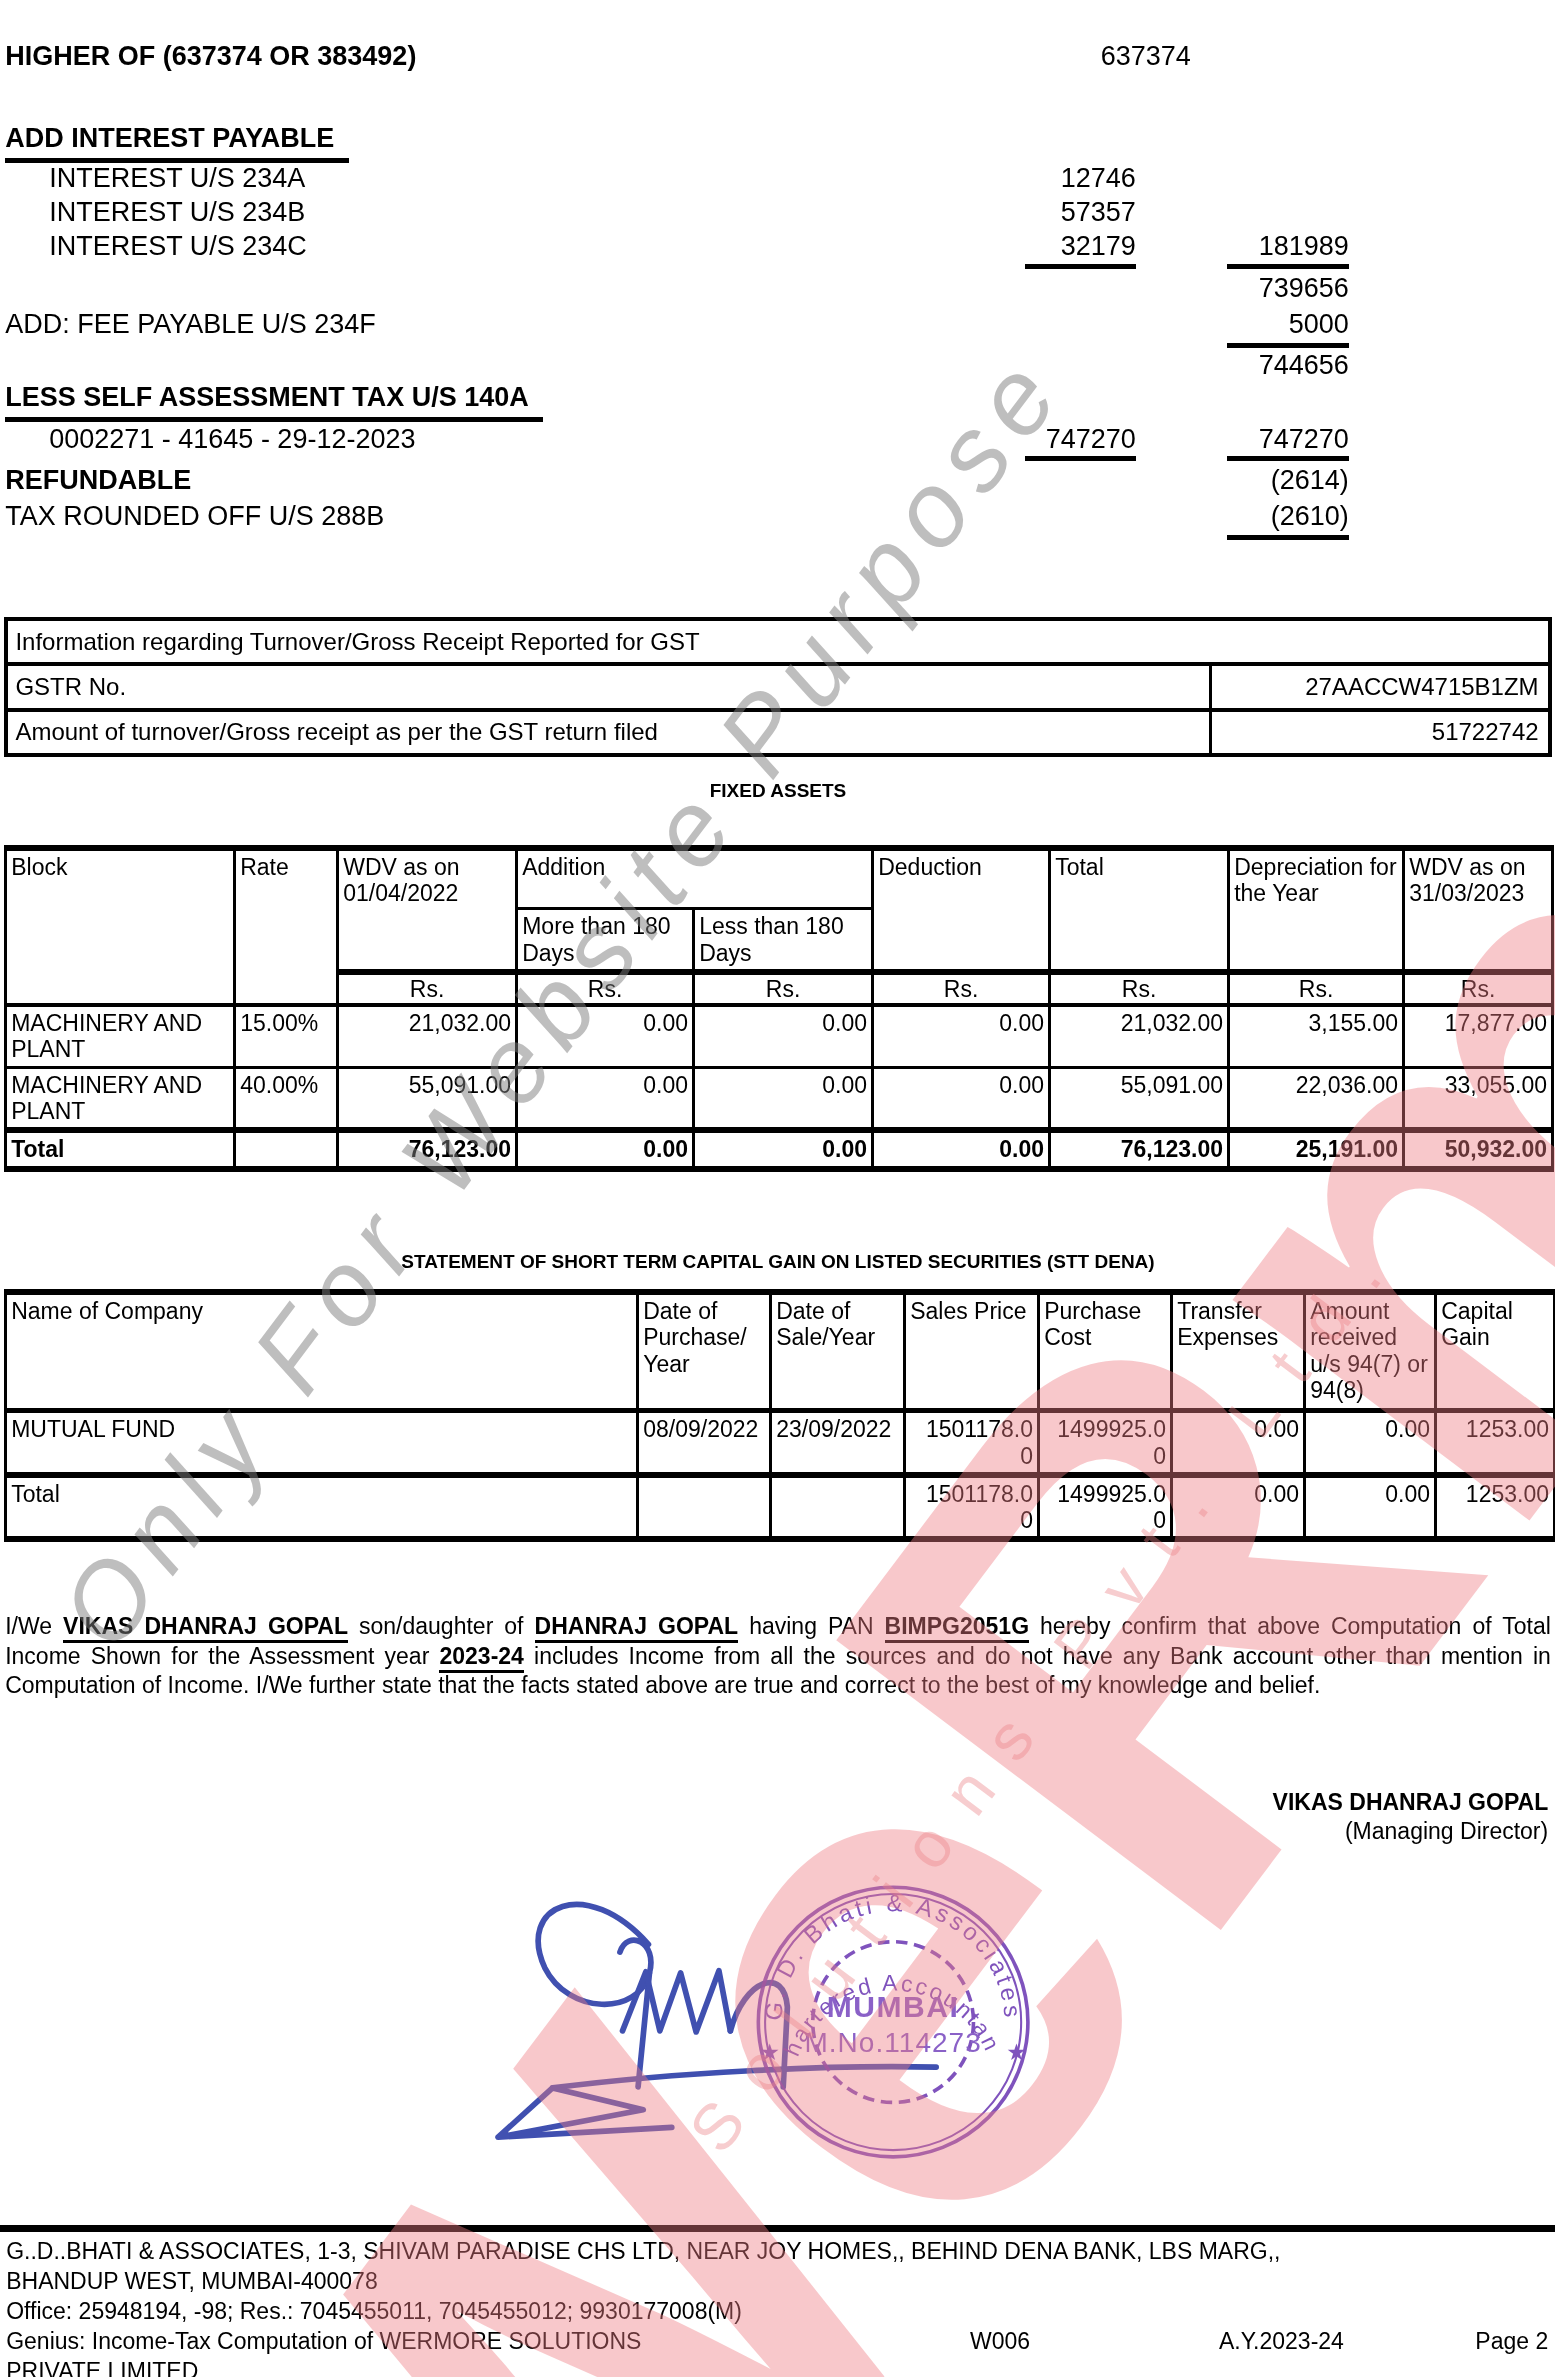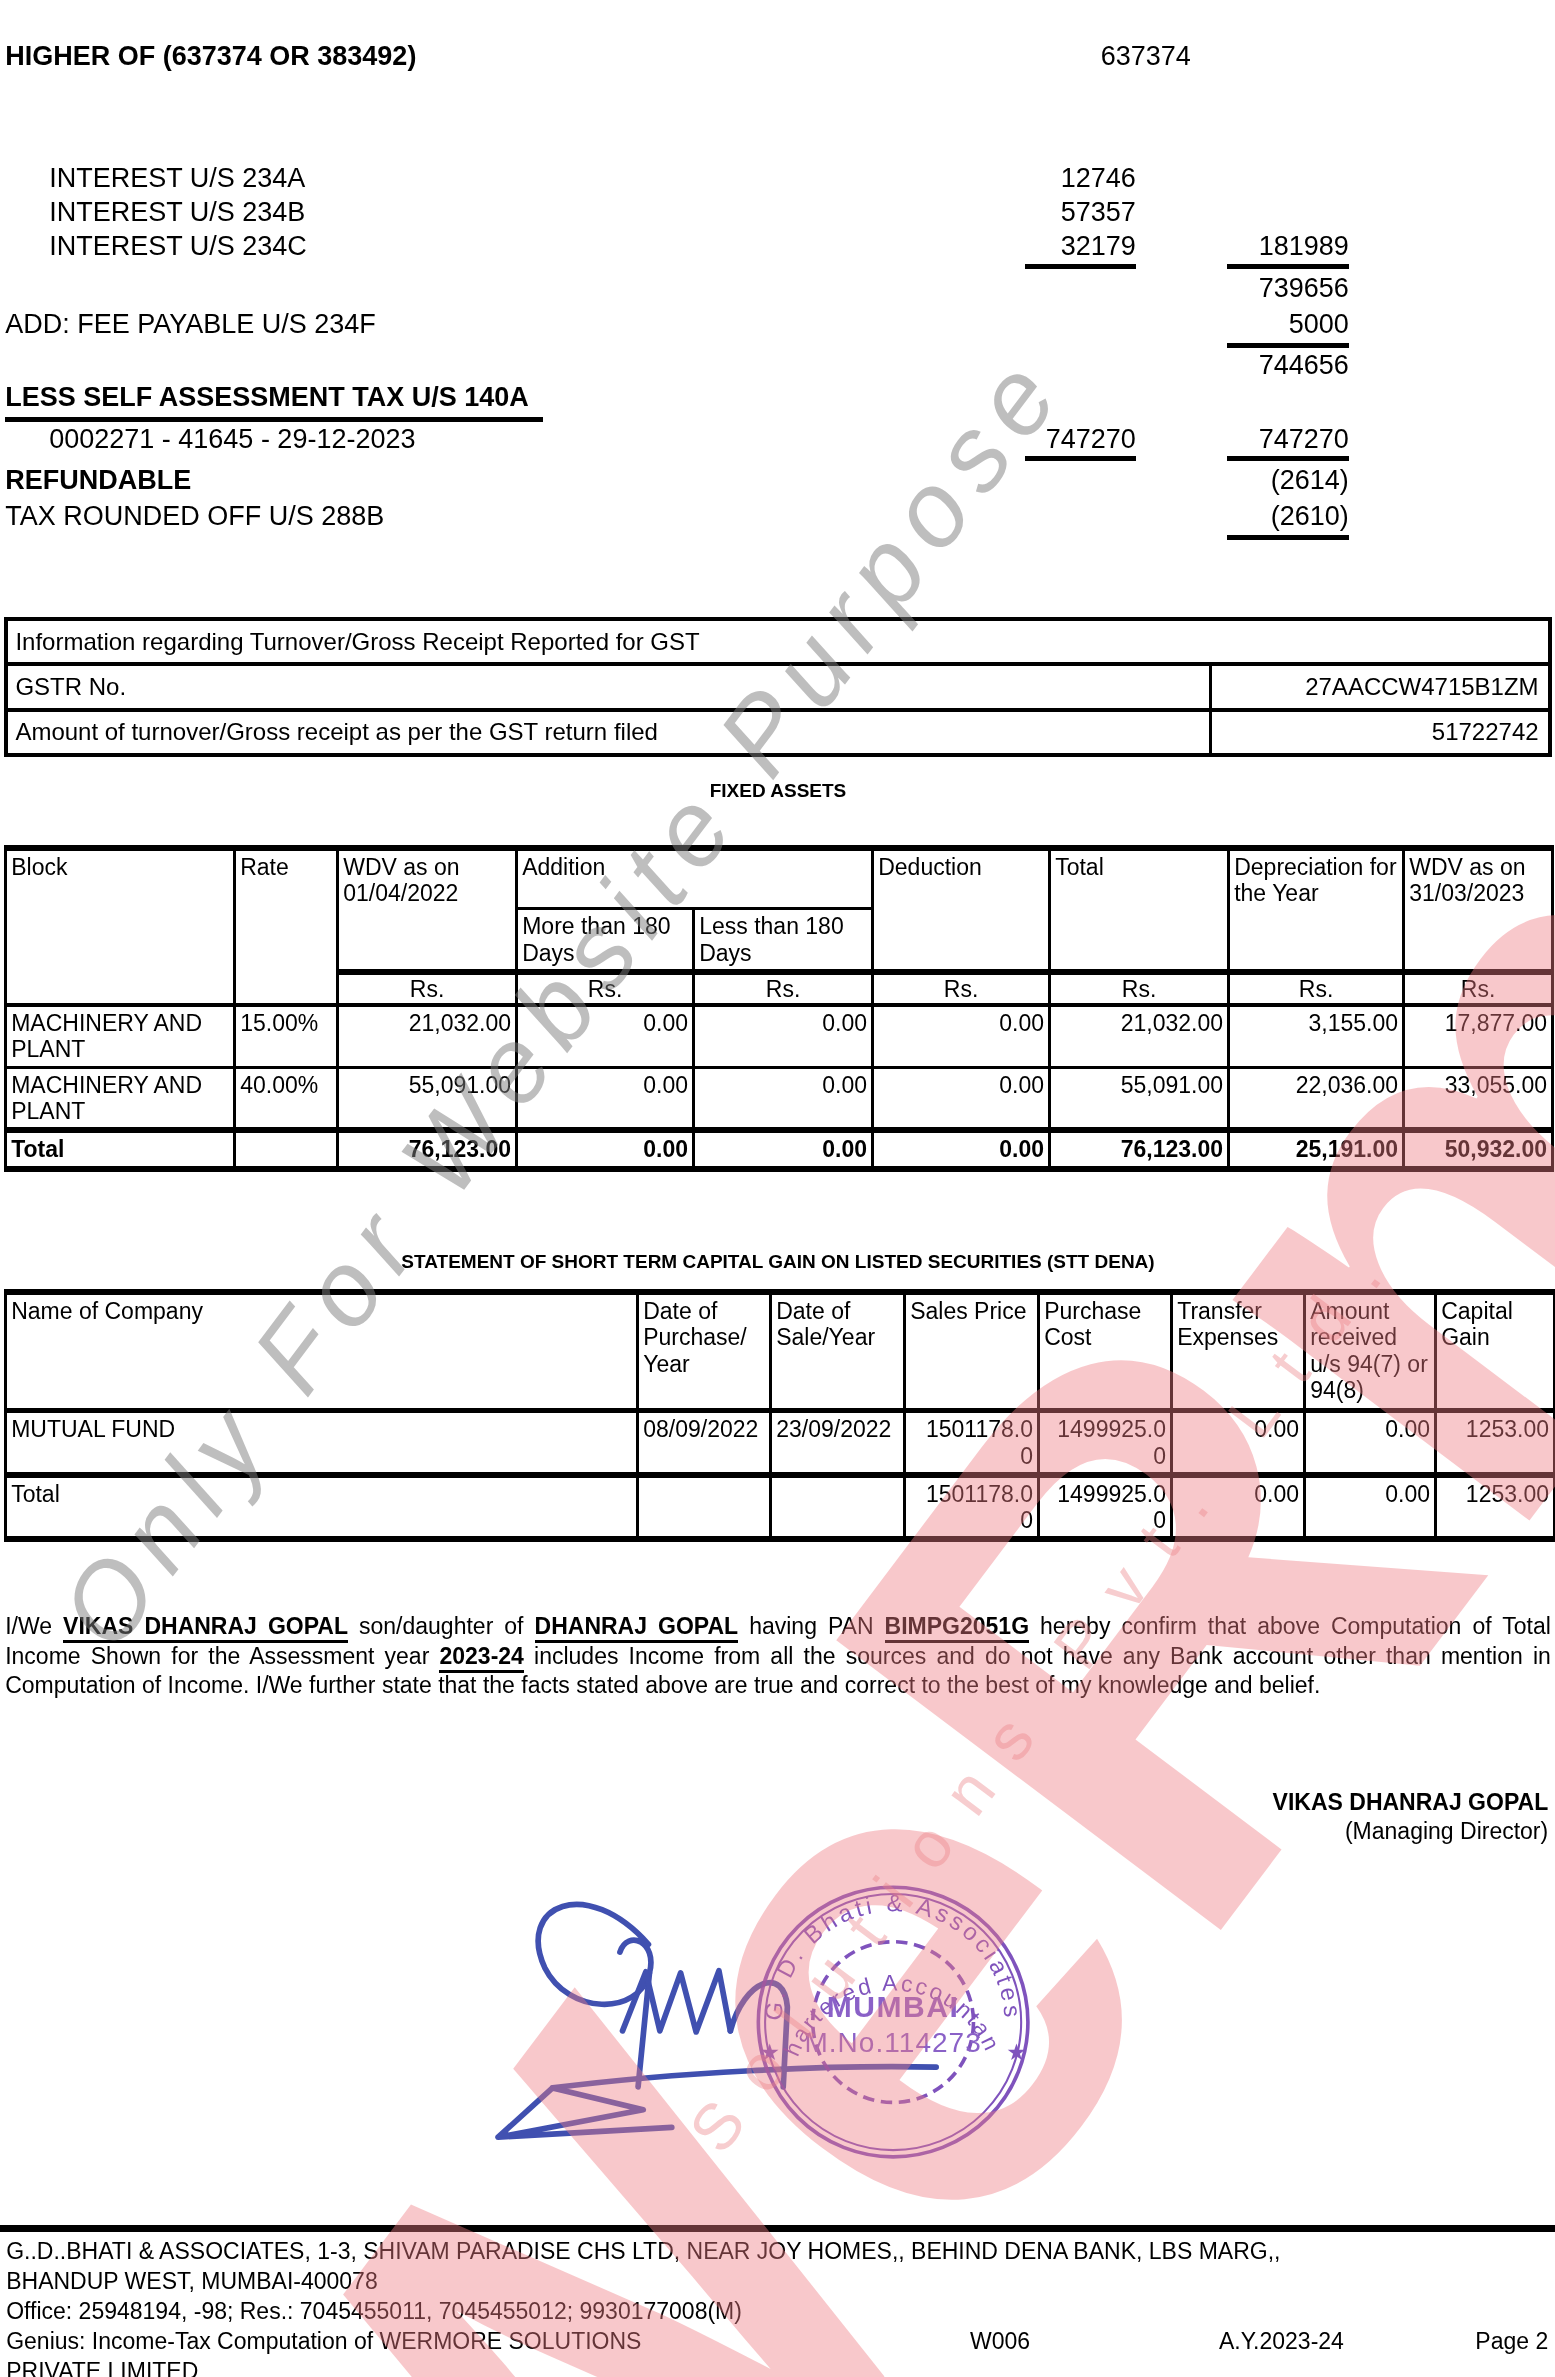--- a/index.html
+++ b/index.html
@@ -65,20 +65,23 @@
 </style>
 </head>
 <body>
 
 <div id="computation">
   <div class="crow" style="top:5.2px;padding-right:360px;">
     <span class="lbl bold">HIGHER OF (637374 OR 383492)</span>
     <span class="c1">637374</span>
   </div>
 
+  <div class="crow" style="top:87px;">
+    <span class="lbl"><span class="bold hline">ADD INTEREST PAYABLE</span></span>
+  </div>
 
   <div class="crow" style="top:127px;">
     <span class="lbl indent">INTEREST U/S 234A</span>
     <span class="c1">12746</span>
     <span class="c2"></span>
   </div>
   <div class="crow" style="top:161px;justify-content:flex-end;">
     <span class="lbl indent">INTEREST U/S 234B</span>
     <span class="c1">57357</span>
     <span class="c2"></span>

